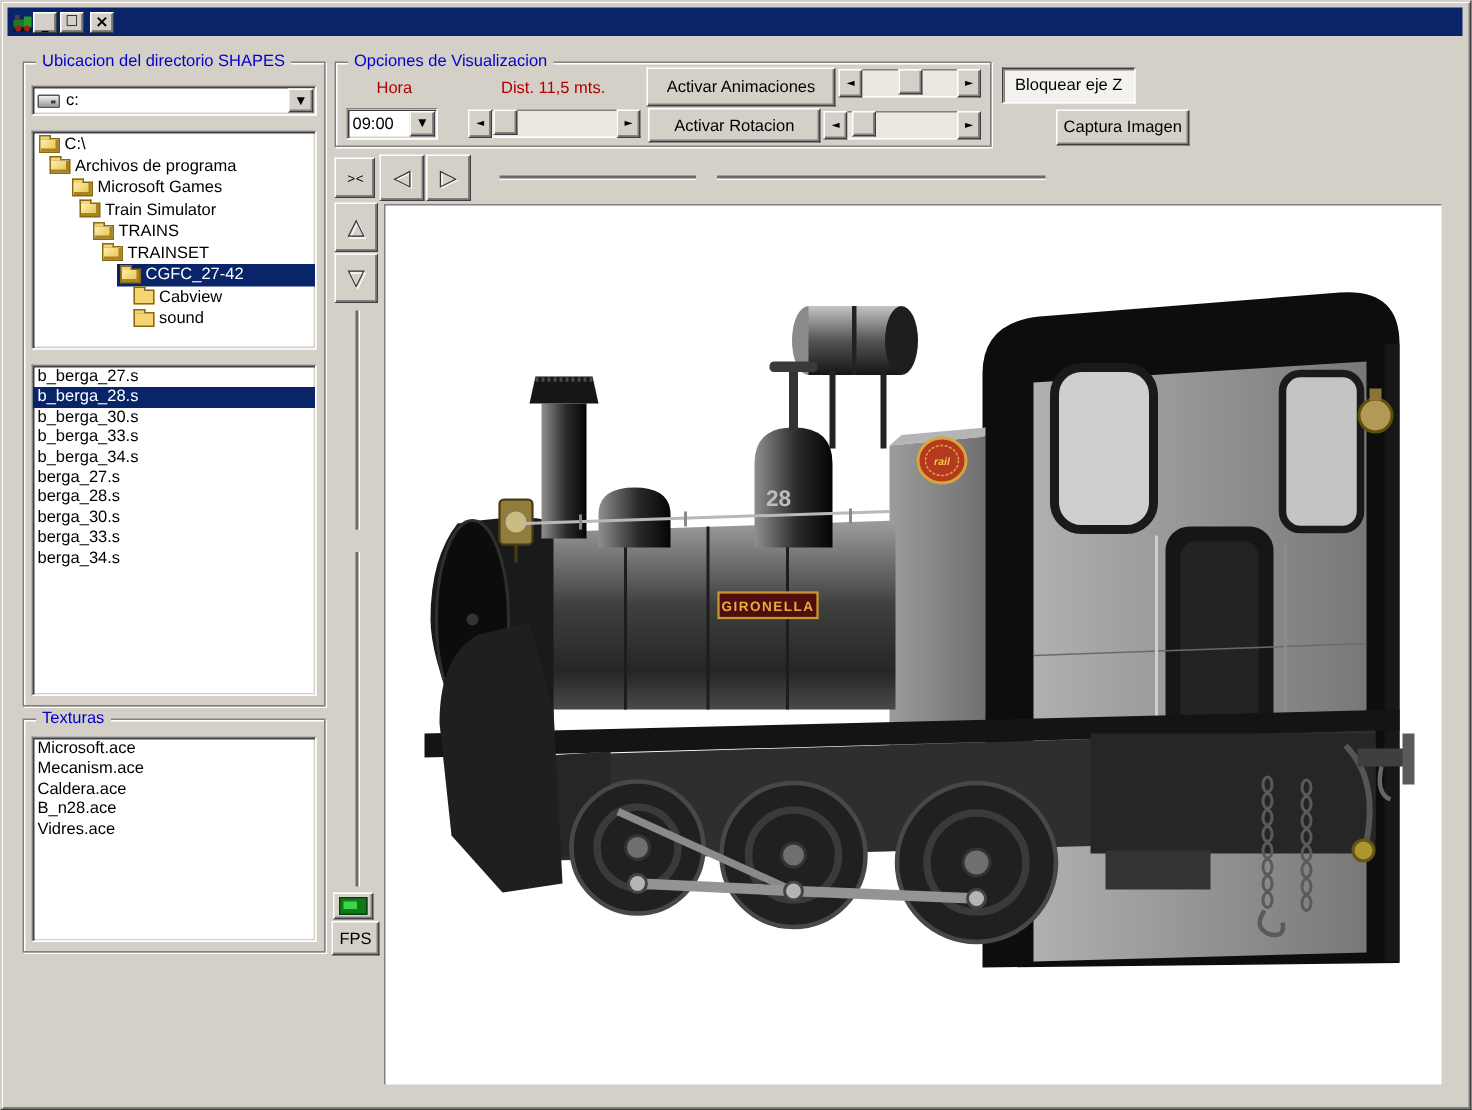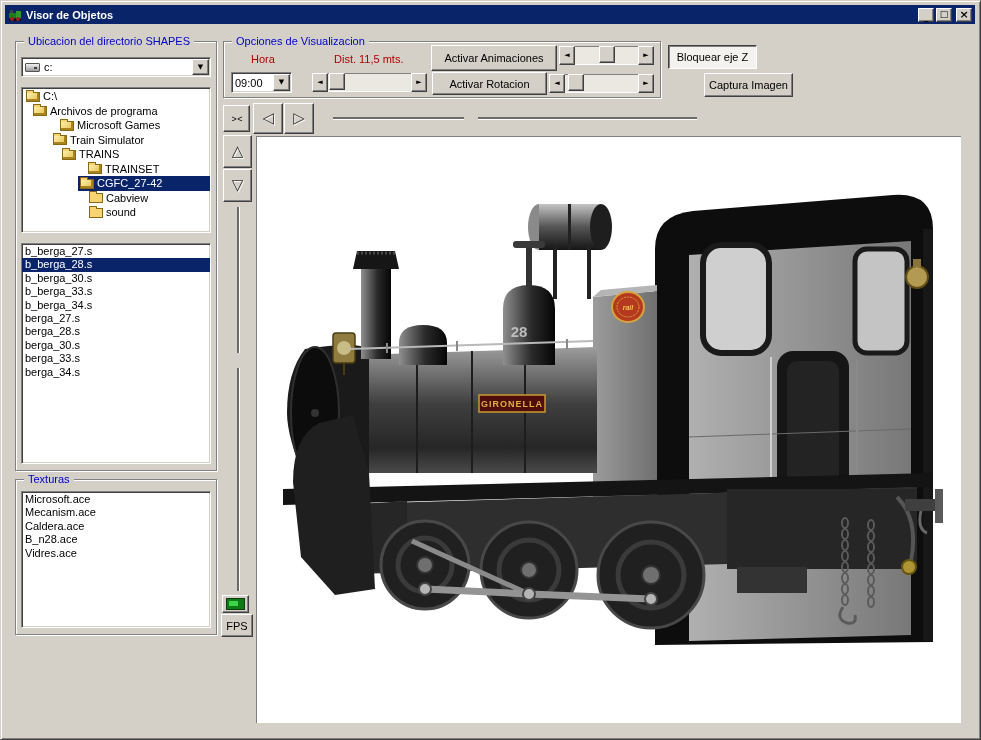--- a/index.html
+++ b/index.html
@@ -89,21 +89,20 @@
 
   <div class="titlebar">
     <svg width="14" height="14" viewBox="0 0 14 14">
       <rect x="1" y="11" width="12" height="2" fill="#111"></rect>
       <rect x="1" y="5" width="7" height="5" fill="#1e7a1e"></rect>
       <rect x="8" y="3" width="5" height="7" fill="#2a9a2a"></rect>
       <rect x="2" y="2" width="3" height="3" fill="#444"></rect>
       <circle cx="4" cy="11" r="2" fill="#a02020"></circle>
       <circle cx="10" cy="11" r="2" fill="#a02020"></circle>
     </svg>
-    <span class="title-text">Visor de Objetos</span>
     <span class="win-btns">
       <span class="win-btn min">
           <span class="glyph">_</span>
         </span>
       <span class="win-btn">
           <span class="glyph">□</span>
         </span>
       <span class="win-btn close">
           <span class="glyph">×</span>
         </span>
@@ -127,39 +126,39 @@
           <span class="folder"></span>
           <span>C:\</span>
         </span>
       </div>
       <div class="tree-row open" style="padding-left: 9px;">
         <span class="hl">
           <span class="folder"></span>
           <span>Archivos de programa</span>
         </span>
       </div>
-      <div class="tree-row open" style="padding-left: 36px;">
+      <div class="tree-row open" style="padding-left: 24px;">
         <span class="hl">
           <span class="folder"></span>
           <span>Microsoft Games</span>
         </span>
       </div>
       <div class="tree-row open" style="padding-left: 29px;">
         <span class="hl">
           <span class="folder"></span>
           <span>Train Simulator</span>
         </span>
       </div>
       <div class="tree-row open" style="padding-left: 38px;">
         <span class="hl">
           <span class="folder"></span>
           <span>TRAINS</span>
         </span>
       </div>
-      <div class="tree-row open" style="padding-left: 64px; text-align: center;">
+      <div class="tree-row open" style="padding-left: 44px; text-align: center;">
         <span class="hl">
           <span class="folder"></span>
           <span>TRAINSET</span>
         </span>
       </div>
       <div class="tree-row selected open" style="padding-left: 56px;">
         <span class="hl">
           <span class="folder"></span>
           <span>CGFC_27-42</span>
         </span>

